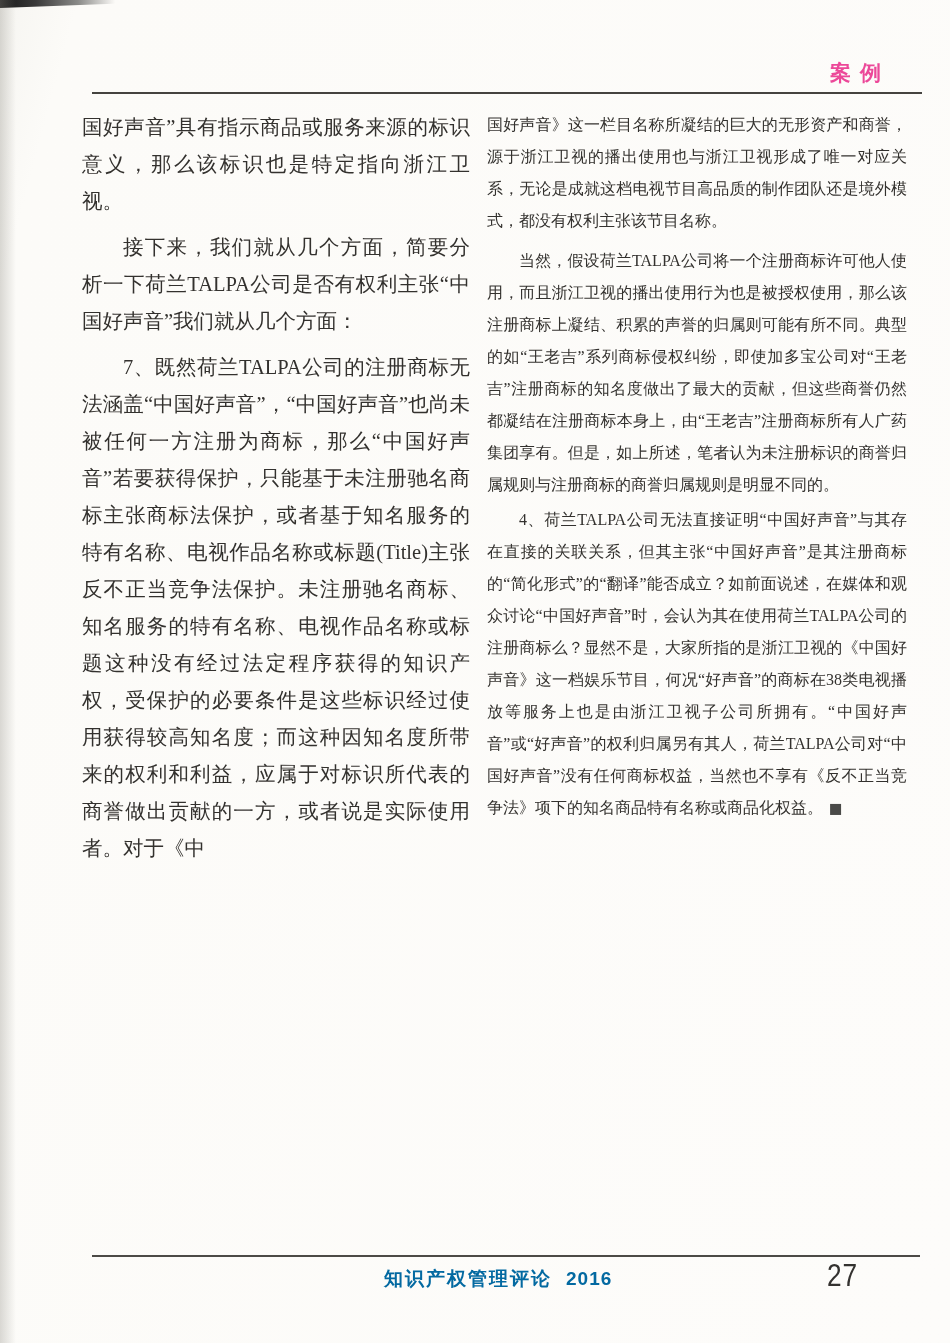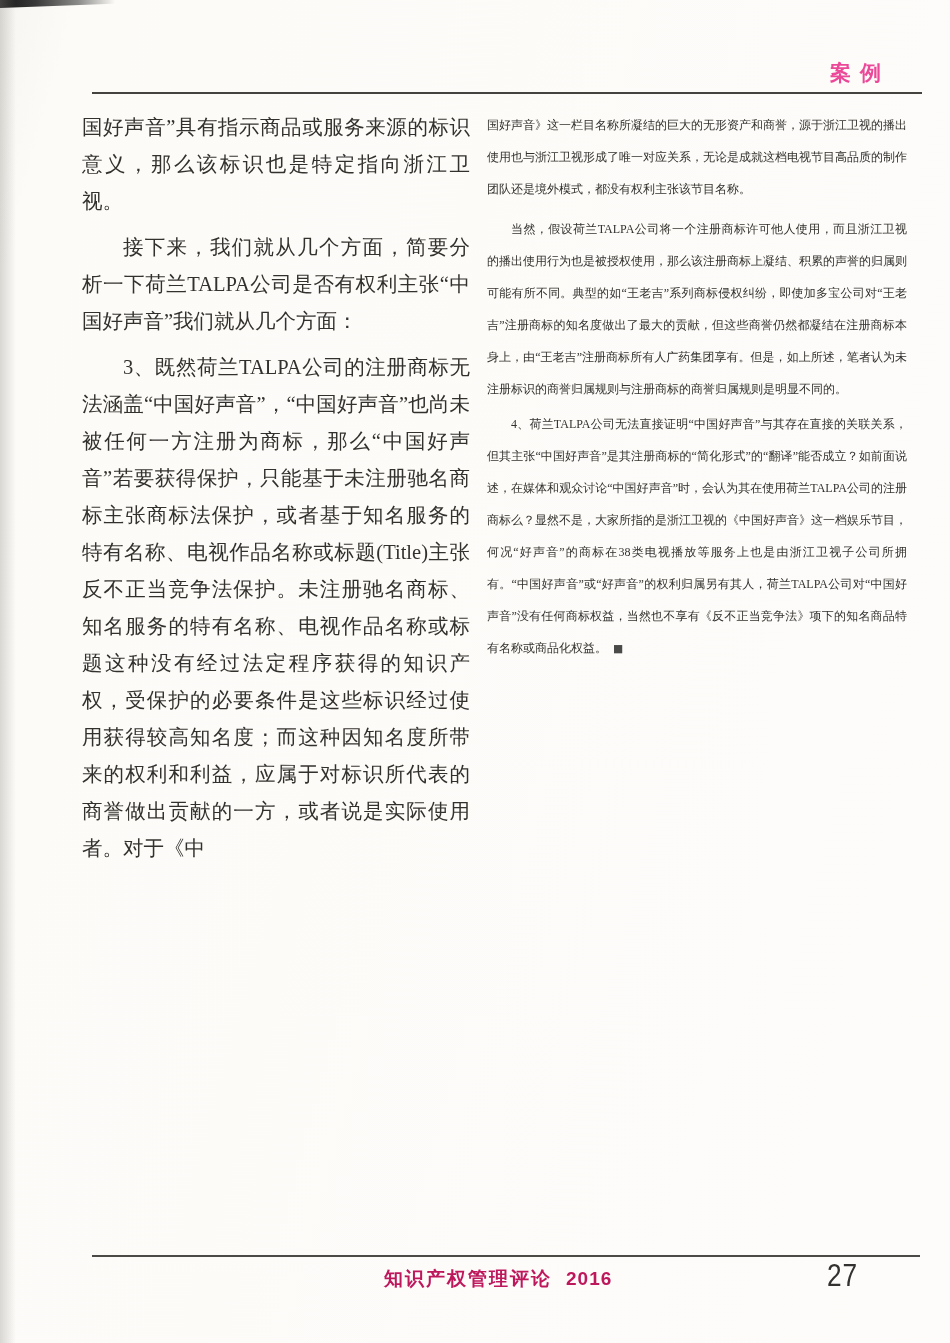--- a/index.html
+++ b/index.html
@@ -42,21 +42,21 @@
 
   
   .column {
     position: absolute;
     top: 109px;
     color: #33312e;
     text-align: justify;
     text-justify: inter-character;
   }
   .col-left  { left: 82px;  width: 388px; font-size: 20.5px; line-height: 37px; }
-  .col-right { left: 487px; width: 420px; font-size: 12px;   line-height: 32px; }
+  .col-right { left: 487px; width: 420px; font-size: 16px;   line-height: 32px; }
   .column p { margin: 0 0 9px 0; }
   .col-right p { margin: 0 0 8px 0; }
   .col-right p.big-gap { margin-bottom: 3px; }
   .column p.indent { text-indent: 2em; }
   .endmark {
     color: #4a4a48;
     font-size: 0.9em;
     padding-left: 6px;
     font-family: "DejaVu Sans", sans-serif;
   }
@@ -66,21 +66,21 @@
     position: absolute; top: 1255px; left: 92px;
     width: 828px; height: 2px;
     background: #4c4a46;
   }
   .footer-journal {
     position: absolute; top: 1266px; left: 384px;
     font-family: "Liberation Sans", sans-serif;
     font-weight: bold;
     font-size: 19px;
     letter-spacing: 2px;
-    color: #be185d;
+    color: #0369a1;
   }
   .footer-journal .year { margin-left: 14px; letter-spacing: 1px; }
   .page-number {
     position: absolute; top: 1257px; left: 827px;
     font-family: "Liberation Sans", sans-serif;
     font-size: 32px;
     font-weight: 500;
     letter-spacing: 1px;
     color: #343230;
     transform: scaleX(0.82);
@@ -92,21 +92,21 @@
 
 <div class="artifact-top"></div>
 <div class="artifact-left"></div>
 
 <div class="header-label">案例</div>
 <div class="header-rule"></div>
 
 <div class="column col-left">
   <p>国好声音”具有指示商品或服务来源的标识意义，那么该标识也是特定指向浙江卫视。</p>
   <p class="indent">接下来，我们就从几个方面，简要分析一下荷兰TALPA公司是否有权利主张“中国好声音”我们就从几个方面：</p>
-  <p class="indent">3、既然荷兰TALPA公司的注册商标无法涵盖“中国好声音”，“中国好声音”也尚未被任何一方注册为商标，那么“中国好声音”若要获得保护，只能基于未注册驰名商标主张商标法保护，或者基于知名服务的特有名称、电视作品名称或标题(Title)主张反不正当竞争法保护。未注册驰名商标、知名服务的特有名称、电视作品名称或标题这种没有经过法定程序获得的知识产权，受保护的必要条件是这些标识经过使用获得较高知名度；而这种因知名度所带来的权利和利益，应属于对标识所代表的商誉做出贡献的一方，或者说是实际使用者。对于《中</p>
+  <p class="indent">7、既然荷兰TALPA公司的注册商标无法涵盖“中国好声音”，“中国好声音”也尚未被任何一方注册为商标，那么“中国好声音”若要获得保护，只能基于未注册驰名商标主张商标法保护，或者基于知名服务的特有名称、电视作品名称或标题(Title)主张反不正当竞争法保护。未注册驰名商标、知名服务的特有名称、电视作品名称或标题这种没有经过法定程序获得的知识产权，受保护的必要条件是这些标识经过使用获得较高知名度；而这种因知名度所带来的权利和利益，应属于对标识所代表的商誉做出贡献的一方，或者说是实际使用者。对于《中</p>
 </div>
 
 <div class="column col-right">
   <p>国好声音》这一栏目名称所凝结的巨大的无形资产和商誉，源于浙江卫视的播出使用也与浙江卫视形成了唯一对应关系，无论是成就这档电视节目高品质的制作团队还是境外模式，都没有权利主张该节目名称。</p>
   <p class="indent big-gap">当然，假设荷兰TALPA公司将一个注册商标许可他人使用，而且浙江卫视的播出使用行为也是被授权使用，那么该注册商标上凝结、积累的声誉的归属则可能有所不同。典型的如“王老吉”系列商标侵权纠纷，即使加多宝公司对“王老吉”注册商标的知名度做出了最大的贡献，但这些商誉仍然都凝结在注册商标本身上，由“王老吉”注册商标所有人广药集团享有。但是，如上所述，笔者认为未注册标识的商誉归属规则与注册商标的商誉归属规则是明显不同的。</p>
   <p class="indent"><span>4、荷兰TALPA公司无法直接证明“中国好声音”与其存在直接的关联关系，但其主张“中国好声音”是其注册商标的“简化形式”的“翻译”能否成立？如前面说述，在媒体和观众讨论“中国好声音”时，会认为其在使用荷兰TALPA公司的注册商标么？显然不是，大家所指的是浙江卫视的《中国好声音》这一档娱乐节目，何况“好声音”的商标在38类电视播放等服务上也是由浙江卫视子公司所拥有。“中国好声音”或“好声音”的权利归属另有其人，荷兰TALPA公司对“中国好声音”没有任何商标权益，当然也不享有《反不正当竞争法》项下的知名商品特有名称或商品化权益。</span><span class="endmark">■</span></p>
 </div>
 
 <div class="footer-rule"></div>
 <div class="footer-journal">

